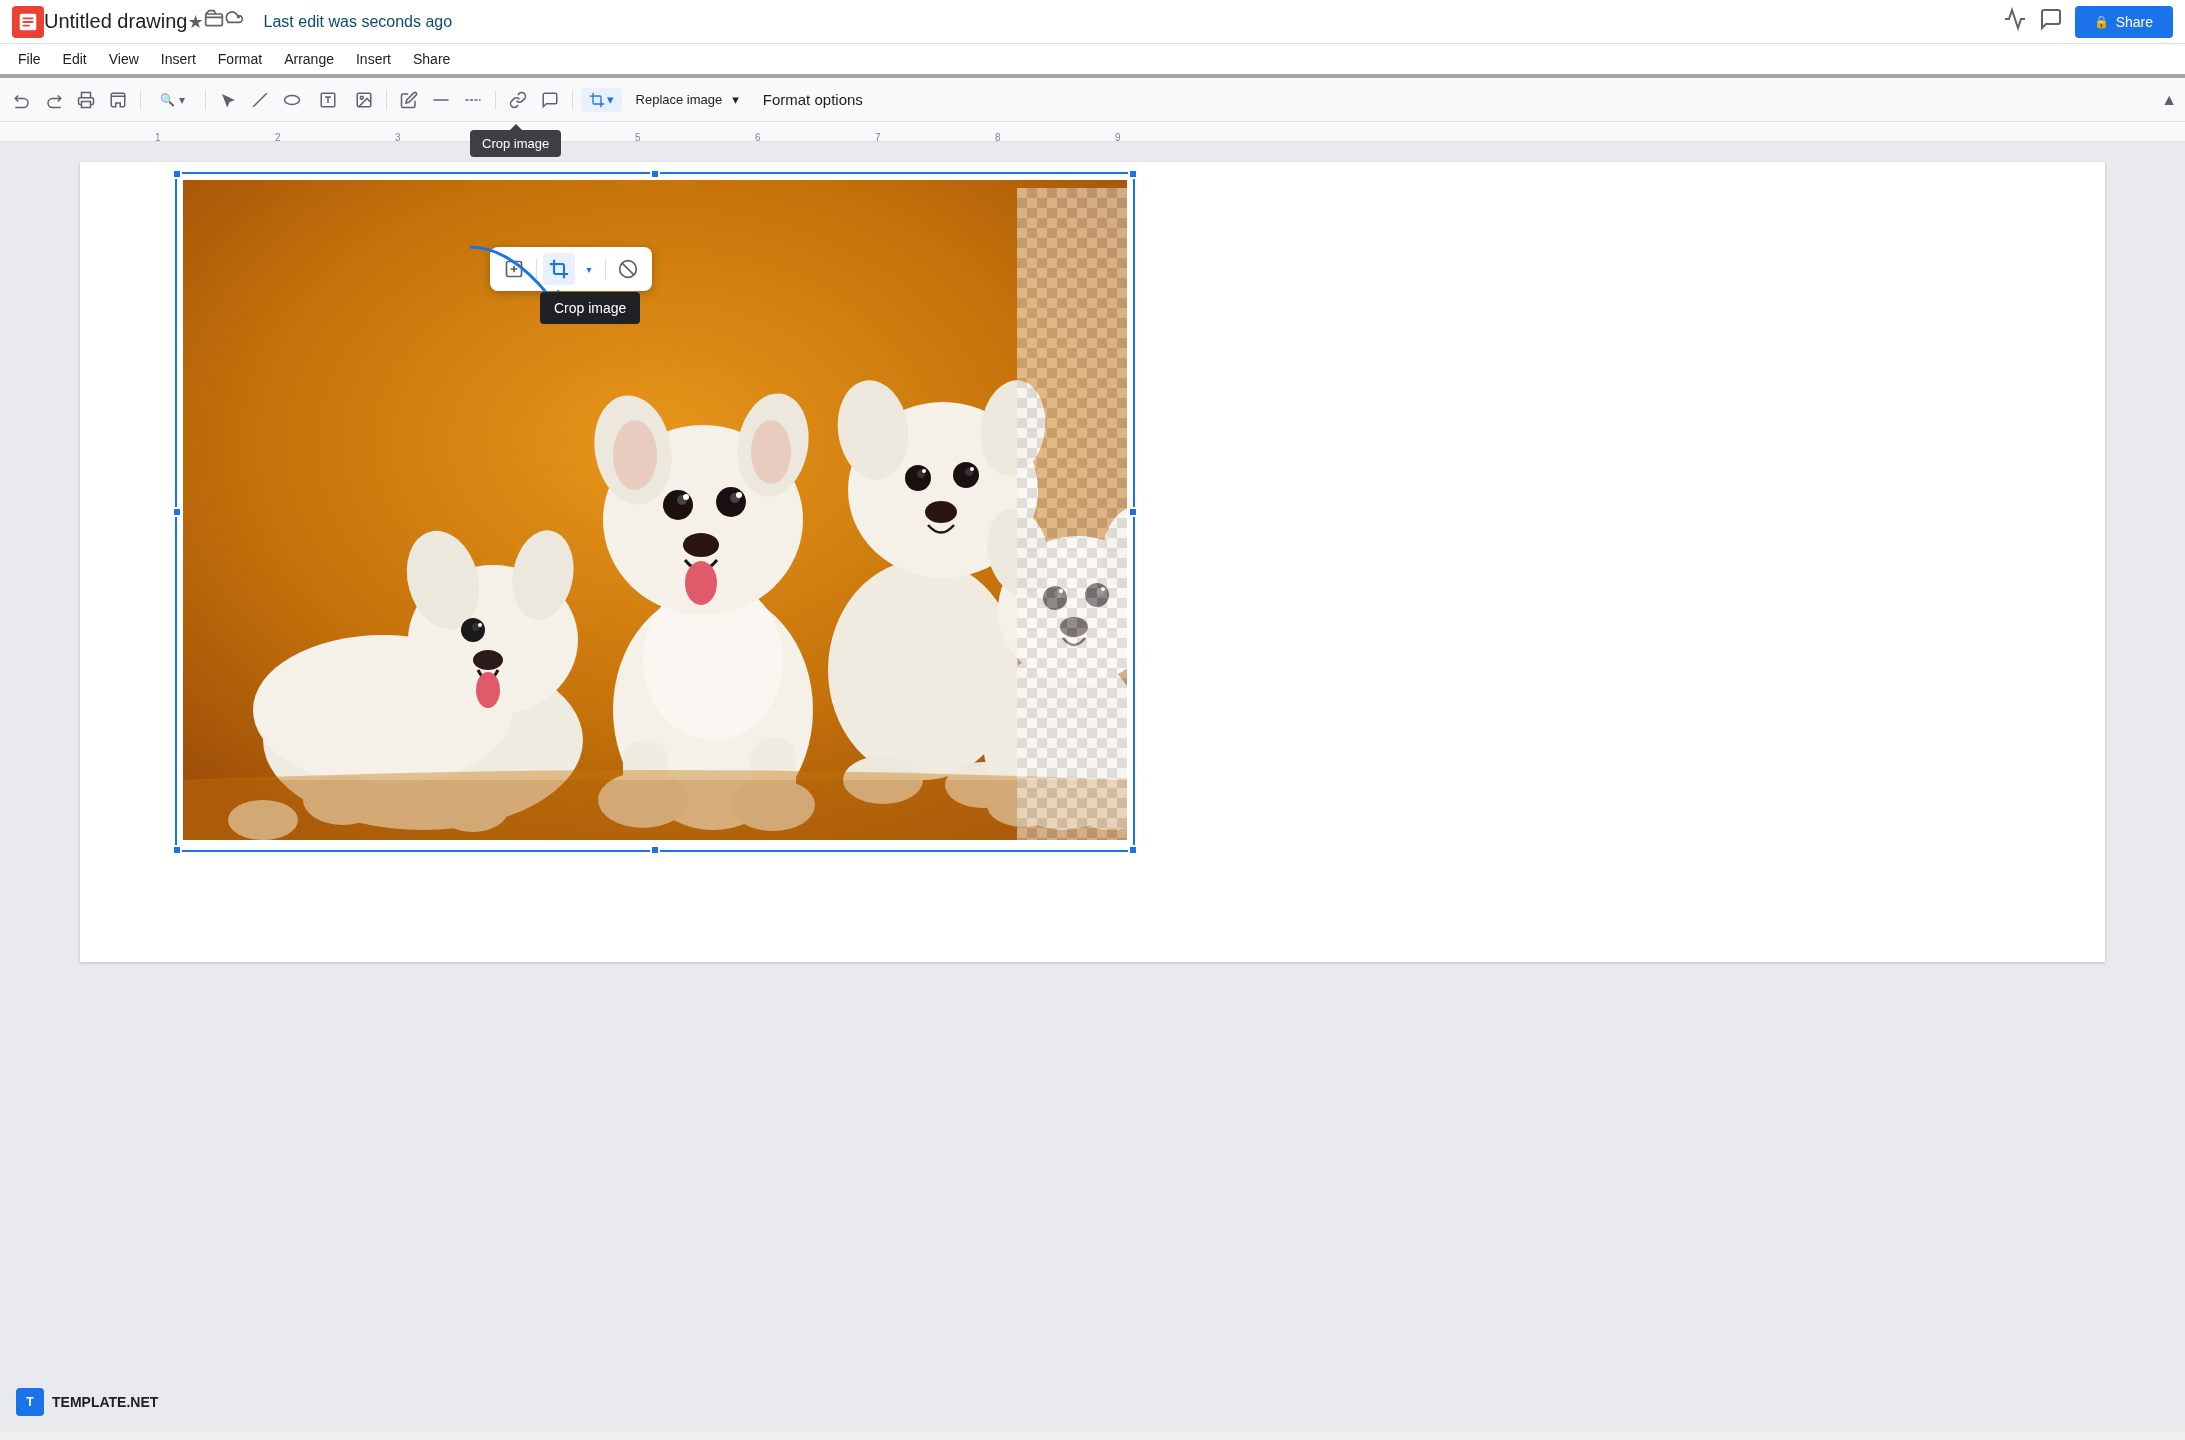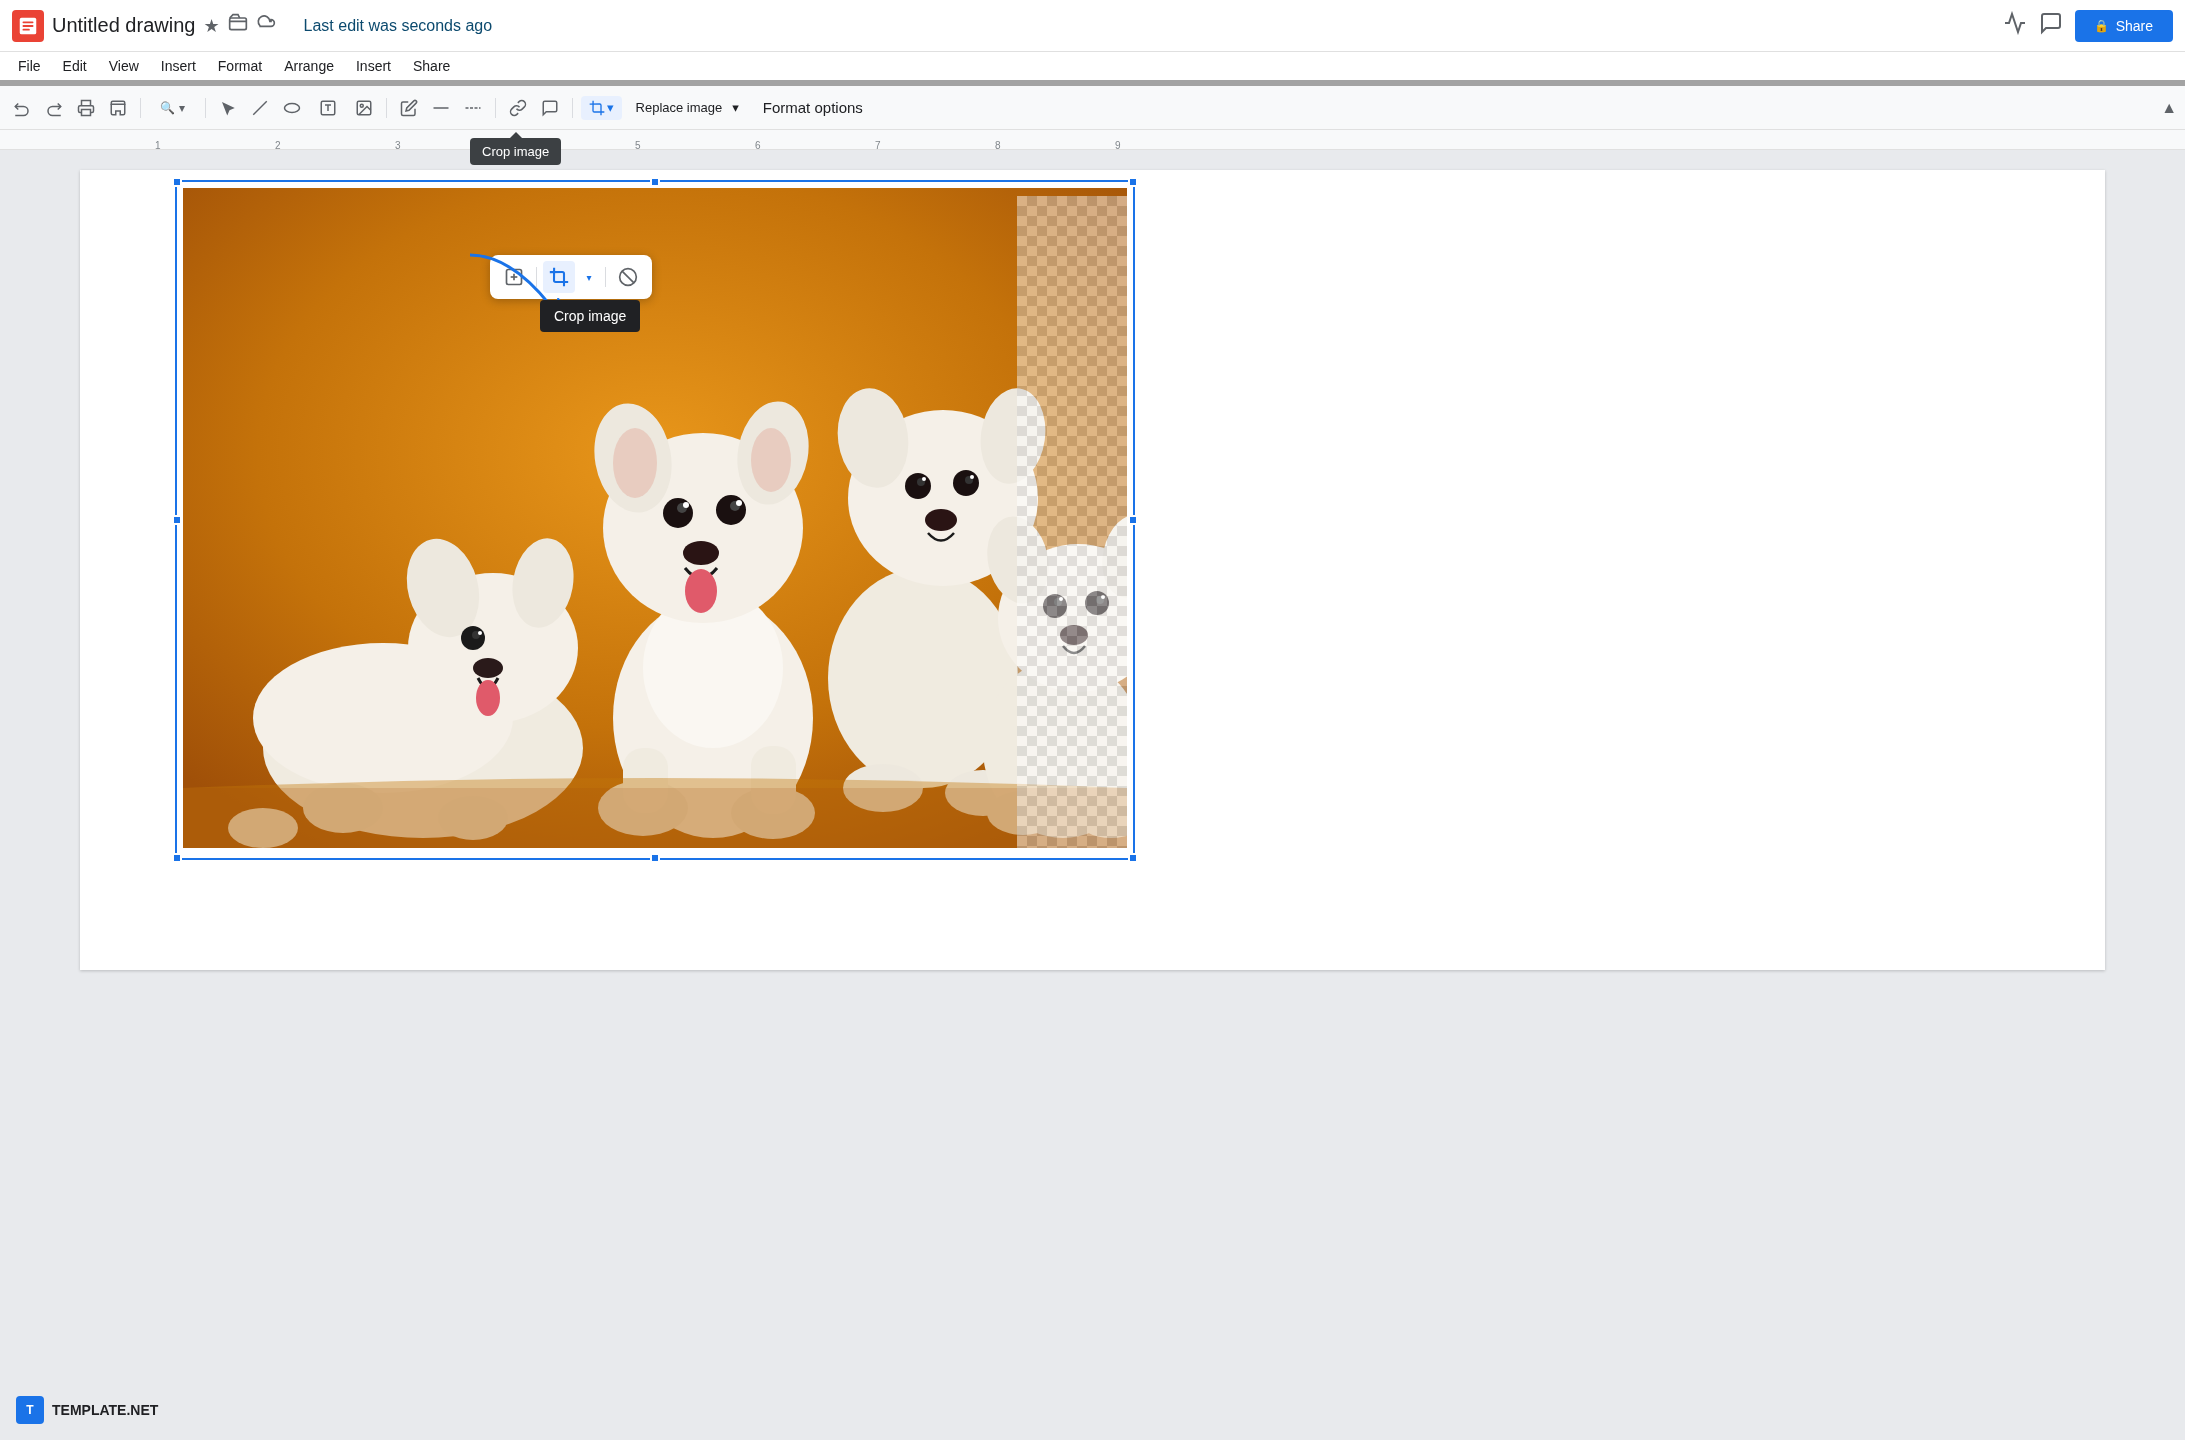--- a/index.html
+++ b/index.html
@@ -1,21 +1,21 @@
 <!DOCTYPE html>
 <html><head>
   <meta charset="utf-8">
   <style>
     * { margin: 0; padding: 0; box-sizing: border-box; }
     body { font-family: Arial, sans-serif; background: #f0f0f0; width: 2185px; height: 1440px; overflow: hidden; }
 
     
     #title-bar {
-      display: flex; align-items: center; height: 52px;
-      background: #fff; padding: 0 12px; gap: 8px;
+      display: flex; align-items: center; height: 44px;
+      background: #fff; padding: 0 12px; gap: 0;
       border-bottom: 1px solid #e0e0e0;
     }
     #app-logo {
       width: 32px; height: 32px; background: #ea4335; border-radius: 4px;
       display: flex; align-items: center; justify-content: center; flex-shrink: 0;
     }
     #doc-title {
       font-size: 20px; color: #202124; font-weight: 400;
     }
     #title-star, #title-folder, #title-cloud {
@@ -34,21 +34,21 @@
       background: #1a73e8; color: white; border: none; border-radius: 4px;
       padding: 8px 20px; font-size: 14px; font-weight: 500; cursor: pointer;
       display: flex; align-items: center; gap: 6px;
     }
     #share-lock { font-size: 12px; }
 
     
     #menu-bar {
       display: flex; align-items: center; height: 34px;
       background: #fff; padding: 0 8px; gap: 2px;
-      border-bottom: 6px solid #a3a3a3;
+      border-bottom: 4px solid #a3a3a3;
     }
     .menu-item {
       padding: 4px 10px; font-size: 14px; color: #202124;
       cursor: pointer; border-radius: 4px;
     }
 
     
     #toolbar {
       display: flex; align-items: center; height: 44px;
       background: #f8f9fa; padding: 0 8px; gap: 4px;

